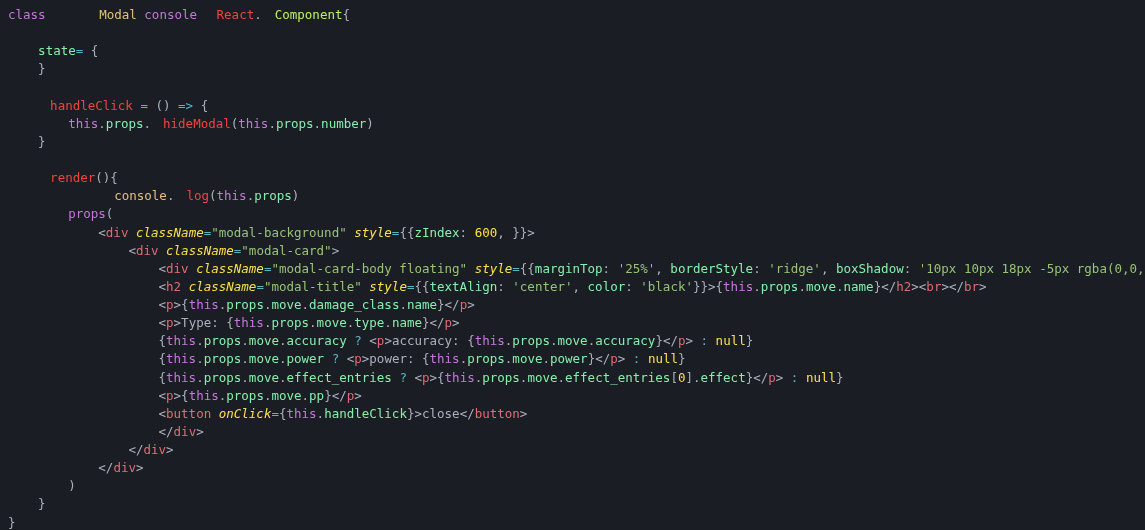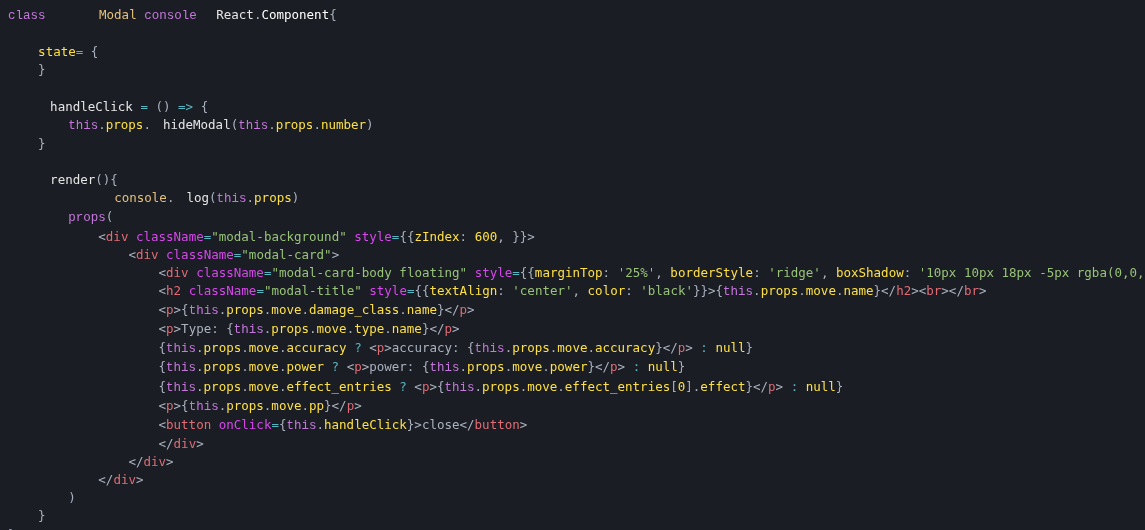--- a/index.html
+++ b/index.html
@@ -13,31 +13,31 @@
     width: 1145px;
     height: 530px;
     overflow: hidden;
   }
   pre {
     margin: 0;
     padding: 6px 8px;
     white-space: pre;
     font-family: inherit;
   }
-  .kw   { color: #c678dd; font-family: Liberation Mono, monospace; }             
+  .kw   { color: #c678dd; }             
   .cls  { color: #e5c07b; padding-left: 46px; }             
-  .fn   { color: #e5e5e5; padding-left: 12px; }             
-  .prop { color: #fde047; text-align: center; }             
+  .fn   { color: #ef4444; padding-left: 12px; }             
+  .prop { color: #86efac; text-align: center; }             
   .op   { color: #56b6c2; }             
   .str  { color: #98c379; }             
   .num  { color: #fde047; }             
   .punc { color: #abb2bf; }             
-  .attr { color: #d946ef; } 
+  .attr { color: #fde047; font-style: italic; } 
   .tag  { color: #e06c75; margin-top: 24px; }             
-  .comp { color: #ffffff; }             
+  .comp { color: #bef264; margin-left: 13px; }             
 </style>
 </head>
 <body>
 
 <pre><span><span class="kw">class</span> <span class="cls">Modal</span> <span class="kw">console</span> <span class="fn">React</span><span class="punc">.</span><span class="comp">Component</span><span class="punc">{</span></span>
 
 <span>    <span class="prop">state</span><span class="op">=</span> <span class="punc">{</span></span>
 <span>    <span class="punc">}</span></span>
 
 <span>    <span class="fn">handleClick</span> <span class="op">=</span> <span class="punc">()</span> <span class="op">=&gt;</span> <span class="punc">{</span></span>

